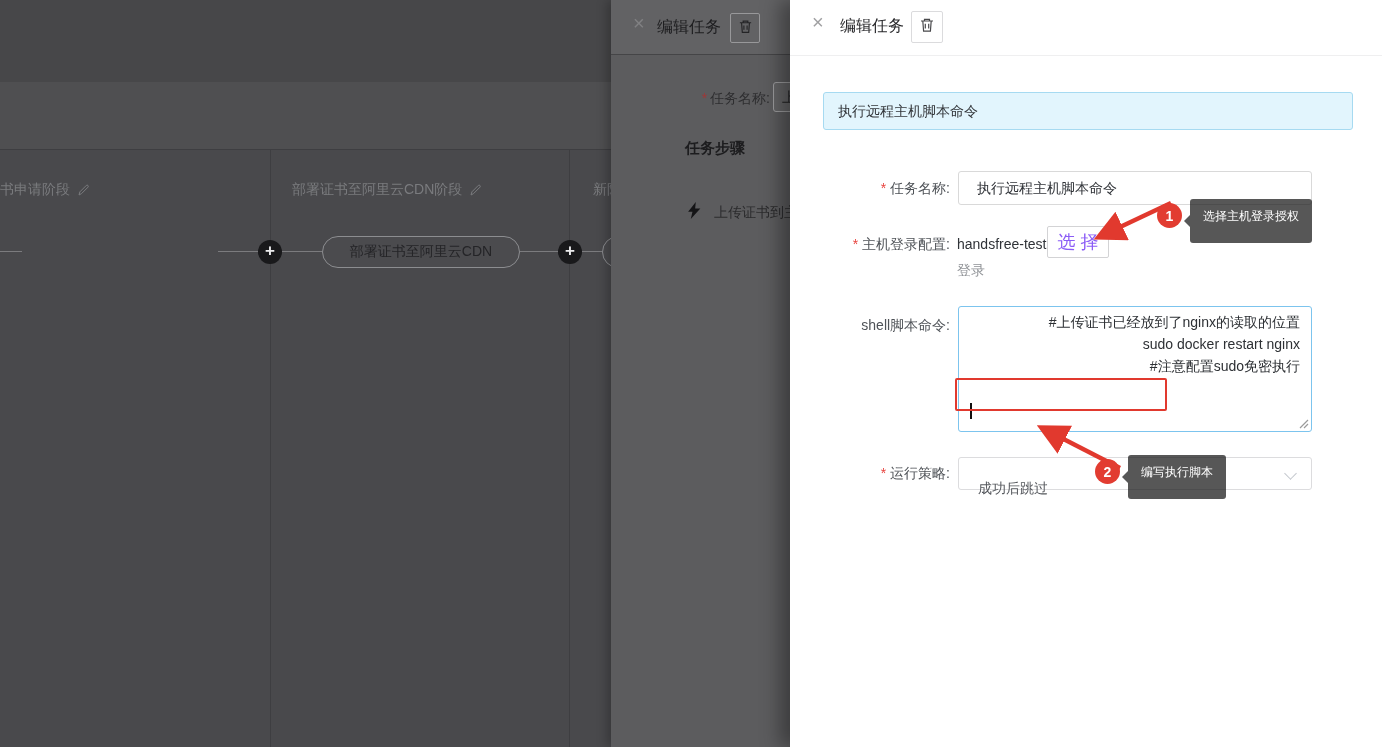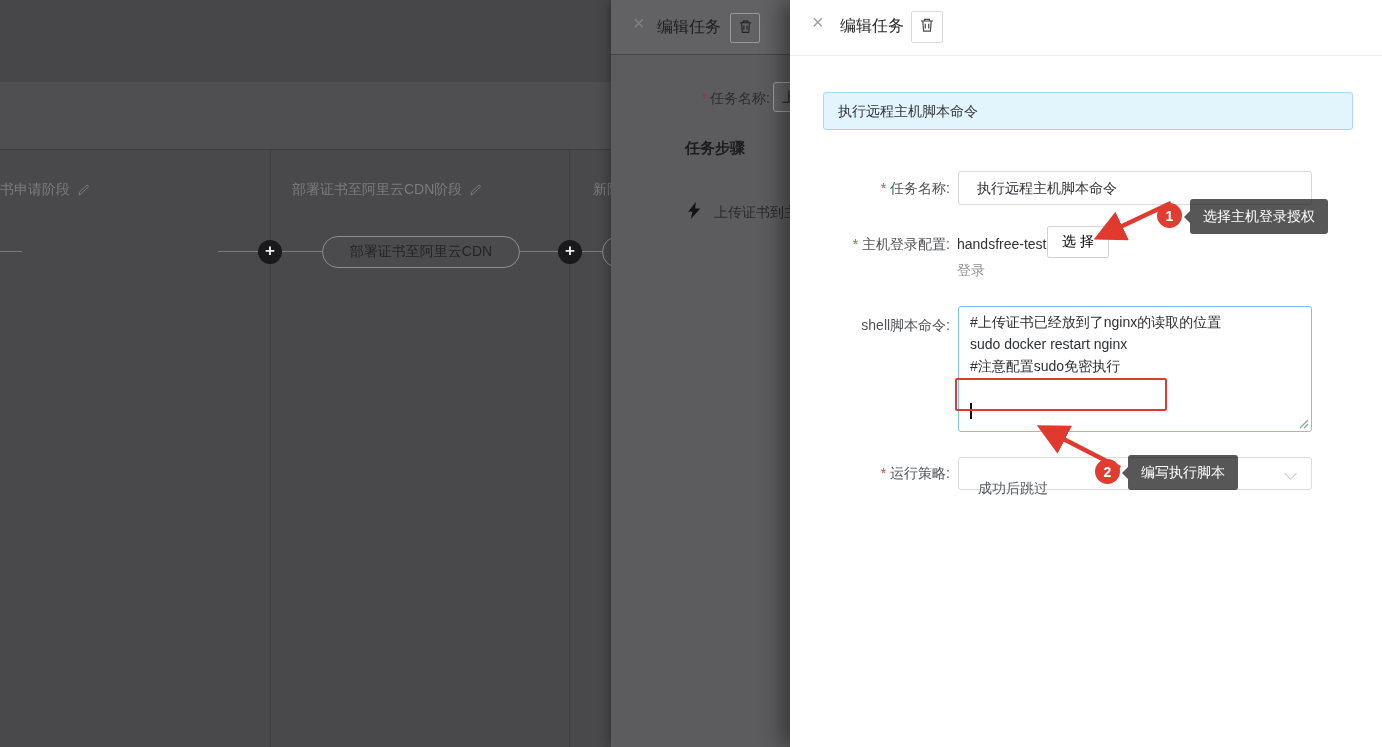--- a/index.html
+++ b/index.html
@@ -46,40 +46,40 @@
                   border-radius:2px;display:flex;align-items:center;justify-content:center;color:#48484b;background:#fff;}
   .rdrawer .divider{position:absolute;left:0;top:55px;width:100%;height:1px;background:#efeff0;}
   .alert{position:absolute;left:33px;top:92px;width:530px;height:38px;background:#e2f5fd;
          border:1px solid #a6daf1;border-radius:3px;font-size:14px;color:#323539;line-height:36px;padding-left:14px;}
   .flabel{position:absolute;left:20px;width:140px;text-align:right;font-size:14px;color:#4e5257;white-space:nowrap;}
   .flabel .req{color:#e8433e;margin-right:4px;}
   .tbox{position:absolute;left:168px;width:354px;background:#fff;border:1px solid #d9d9d9;border-radius:3px;}
   .input1{top:171px;height:34px;font-size:14px;color:#2f3237;line-height:32px;padding-left:18px;}
   .hf-value{position:absolute;left:167px;top:236px;font-size:14px;color:#2f3237;}
   .choose-btn{position:absolute;left:257px;top:226px;width:62px;height:32px;border:1px solid #d3d3d5;
-              border-radius:2px;background:#fff;font-size:14px;color:#000000;
+              border-radius:2px;background:#fff;font-size:18px;color:#8b5cf6;
               display:flex;align-items:center;justify-content:center;}
   .hf-line2{position:absolute;left:167px;top:262px;font-size:14px;color:#8f9296;}
-  .shell{top:306px;height:126px;border:1px solid #7cc4ee;padding:7px 11px;overflow:hidden;}
+  .shell{top:306px;height:126px;border:1px solid #7cc4ee;padding:7px 11px;overflow:hidden;text-align:right;}
   .shell .ln{height:22px;font-size:14px;color:#2d3034;white-space:nowrap;}
   .caret{position:absolute;left:11px;top:96px;width:2px;height:16px;background:#101010;}
   .resize{position:absolute;right:2px;bottom:2px;color:#9b9b9b;display:inline-flex;}
   .select{top:457px;height:33px;border:1px solid #dcdcde;}
   .select .val{position:absolute;left:19px;top:15px;font-size:14px;color:#55585d;line-height:31px;}
   .chev{position:absolute;right:16px;top:11px;width:9px;height:9px;border-right:1.6px solid #c3c7cd;
         border-bottom:1.6px solid #c3c7cd;transform:rotate(45deg);}
 
   
   .redbox{position:absolute;left:955px;top:378px;width:212px;height:33px;border:2px solid #e1392e;border-radius:2px;z-index:40;}
   .arrows{position:absolute;left:0;top:0;z-index:41;pointer-events:none;}
   .numcircle{position:absolute;width:25px;height:25px;border-radius:50%;background:#e23c31;color:#fff;
              font-size:14px;font-weight:bold;display:flex;align-items:center;justify-content:center;z-index:42;}
   .c1{left:1157px;top:203px;} .c2{left:1095px;top:459px;}
-  .tooltip{position:absolute;height:35px;background:rgba(22,22,22,0.72);border-radius:3px;color:#fff;
-           font-size:14px;line-height:35px;padding:0 13px;white-space:nowrap;z-index:42;}
+  .tooltip{position:absolute;height:44px;background:rgba(22,22,22,0.72);border-radius:3px;color:#fff;
+           font-size:12px;line-height:35px;padding:0 13px;white-space:nowrap;z-index:42;}
   .tooltip:before{content:"";position:absolute;left:-10px;top:50%;margin-top:-6px;border:6px solid transparent;
                   border-right-color:rgba(22,22,22,0.72);border-left-width:4px;}
   .t1{left:1190px;top:199px;} .t2{left:1128px;top:455px;text-align:right;}
 </style>
 </head>
 <body>
 
 <div id="app">
 
   <div class="band1"></div>

